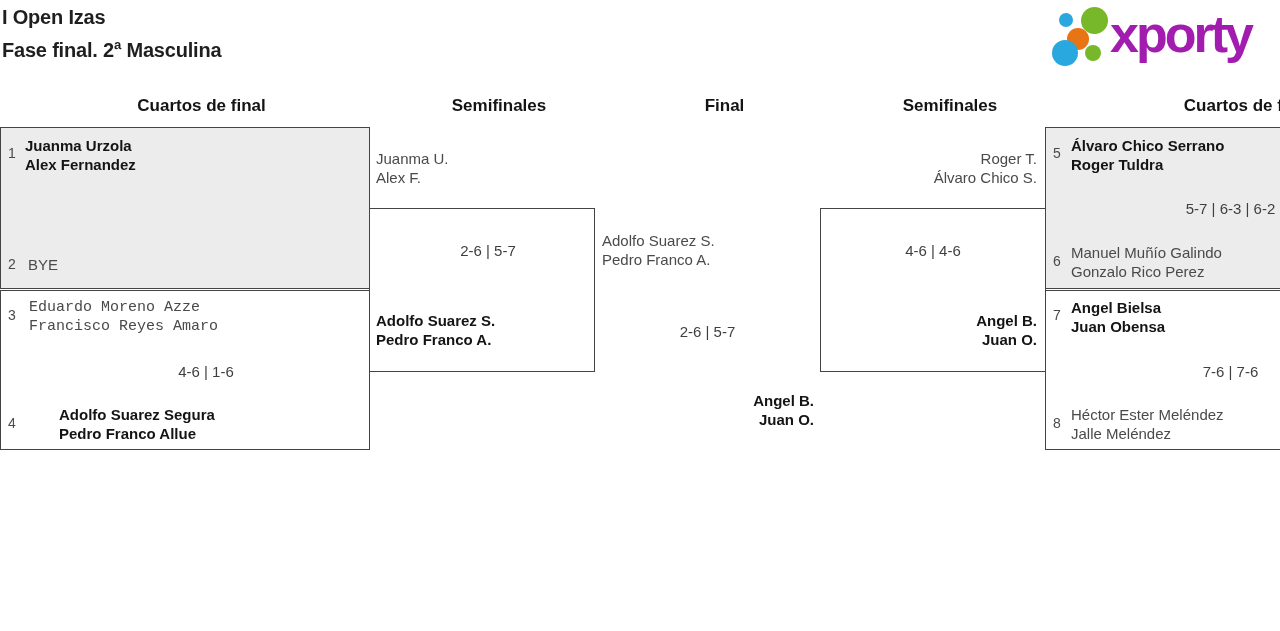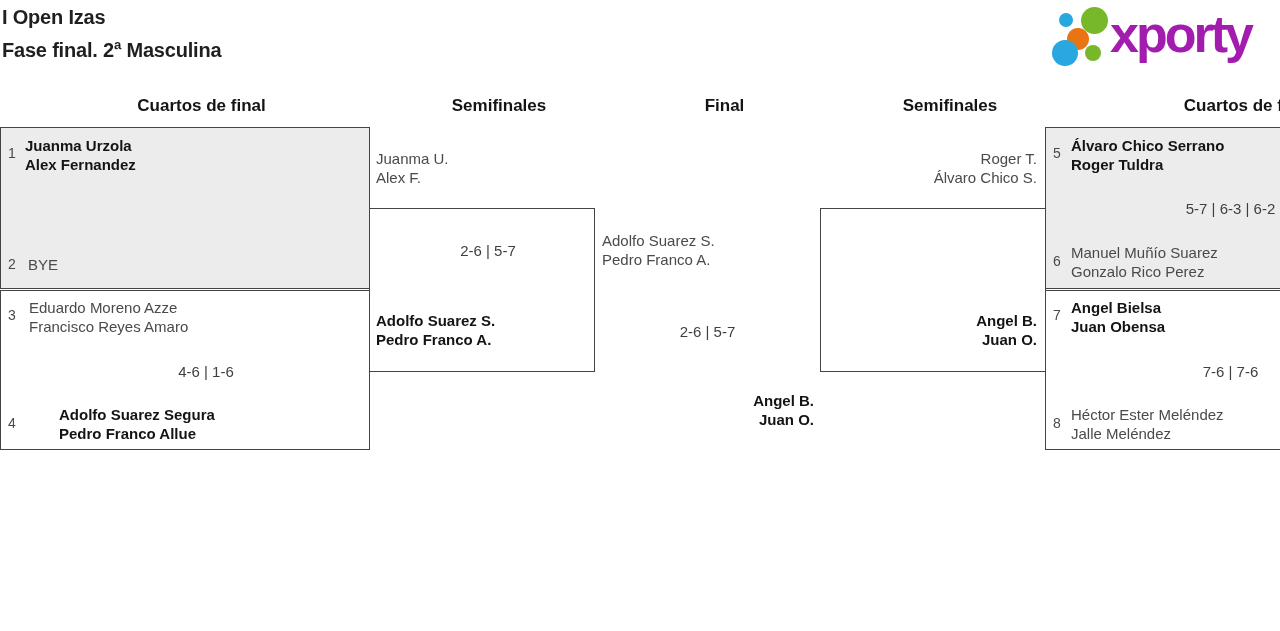--- a/index.html
+++ b/index.html
@@ -47,21 +47,21 @@
   .team { position:absolute; font-size:15px; line-height:19px; color:#4a4a4a; white-space:nowrap; }
   .winner { font-weight:700; color:#141414; }
   .align-r { text-align:right; }
   .seed { position:absolute; font-size:14px; line-height:16px; color:#4a4a4a;
           width:16px; text-align:center; }
   .score { position:absolute; font-size:15px; line-height:19px; color:#3f3f3f;
            text-align:center; white-space:nowrap; }
 
   .s1 { left:4px; top:145px; }  .t1 { left:25px; top:136px; }
   .s2 { left:4px; top:256px; }  .t2 { left:28px; top:255px; }
-  .s3 { left:4px; top:307px; }  .t3 { left:29px; top:298px; }
+  .s3 { left:4px; top:307px; }  .t3 { left:29px; top:298px;font-family:Liberation Mono, monospace; }
   .sc-ql2 { left:0; top:362px; width:412px; }
   .s4 { left:4px; top:415px; }  .t4 { left:27px; top:405px;margin-left:32px; }
 
   .t-sfl-top { left:376px; top:149px; }
   .sc-sfl    { left:369px; top:241px; width:238px; }
   .t-sfl-win { left:376px; top:311px; }
 
   .t-fin-top { left:602px; top:231px; }
   .sc-fin    { left:595px; top:322px; width:225px; }
   .t-fin-win { left:595px; top:391px; width:219px; }
@@ -148,34 +148,35 @@
   <div class="score sc-fin">2-6 | 5-7</div>
   <div class="team winner align-r t-fin-win">
     <div>Angel B.</div>
     <div>Juan O.</div>
   </div>
 
   <div class="team align-r t-sfr-top">
     <div>Roger T.</div>
     <div>Álvaro Chico S.</div>
   </div>
+  <div class="score sc-sfr">4-6 | 4-6</div>
   <div class="team winner align-r t-sfr-win">
     <div>Angel B.</div>
     <div>Juan O.</div>
   </div>
 
   <div class="seed s5">5</div>
   <div class="team winner t5">
     <div>Álvaro Chico Serrano</div>
     <div>Roger Tuldra</div>
   </div>
   <div class="score sc-qr1">5-7 | 6-3 | 6-2</div>
   <div class="seed s6">6</div>
   <div class="team t6">
-    <div>Manuel Muñío Suarez</div>
+    <div>Manuel Muñío Galindo</div>
     <div>Gonzalo Rico Perez</div>
   </div>
 
   <div class="seed s7">7</div>
   <div class="team winner t7">
     <div>Angel Bielsa</div>
     <div>Juan Obensa</div>
   </div>
   <div class="score sc-qr2">7-6 | 7-6</div>
   <div class="seed s8">8</div>

